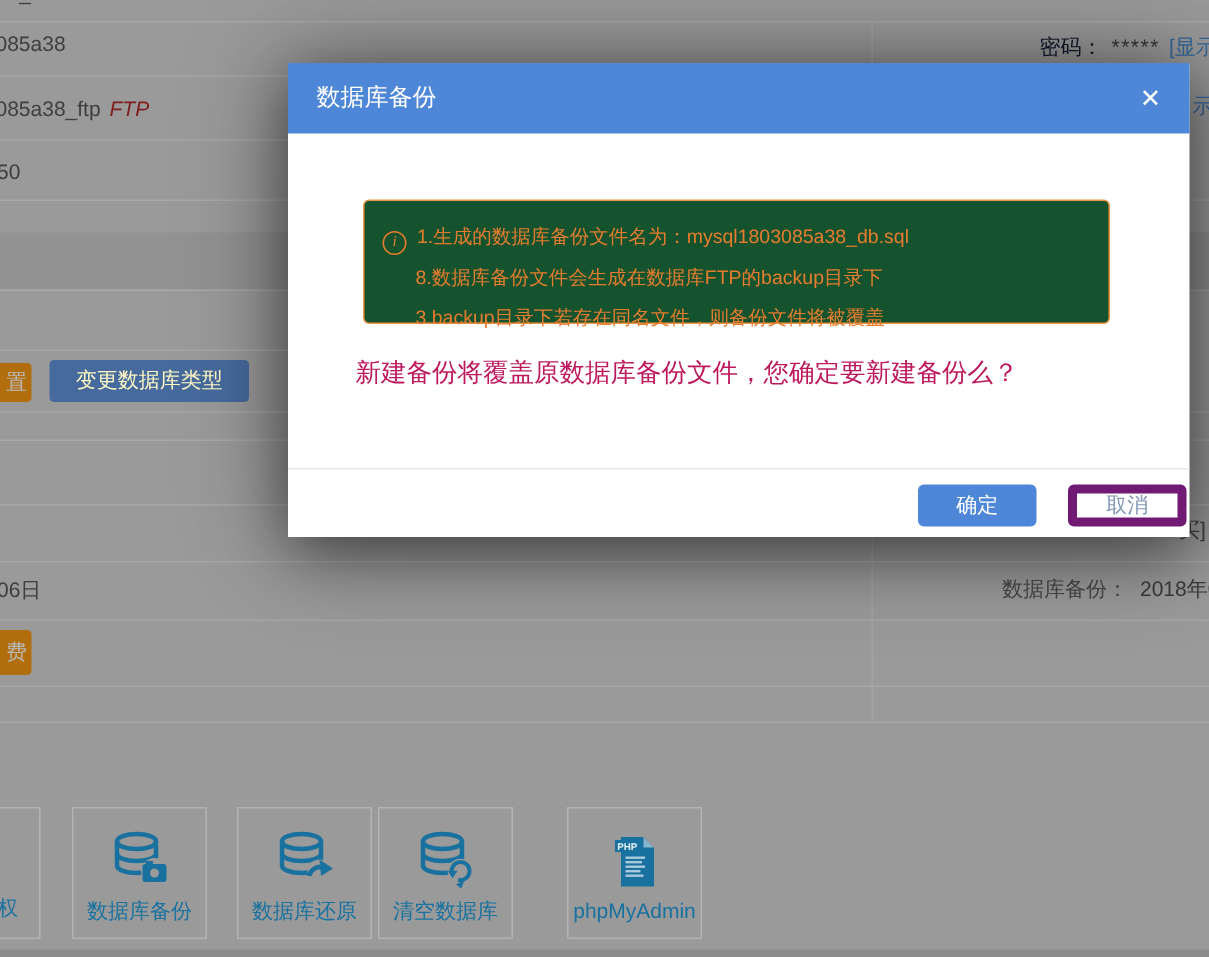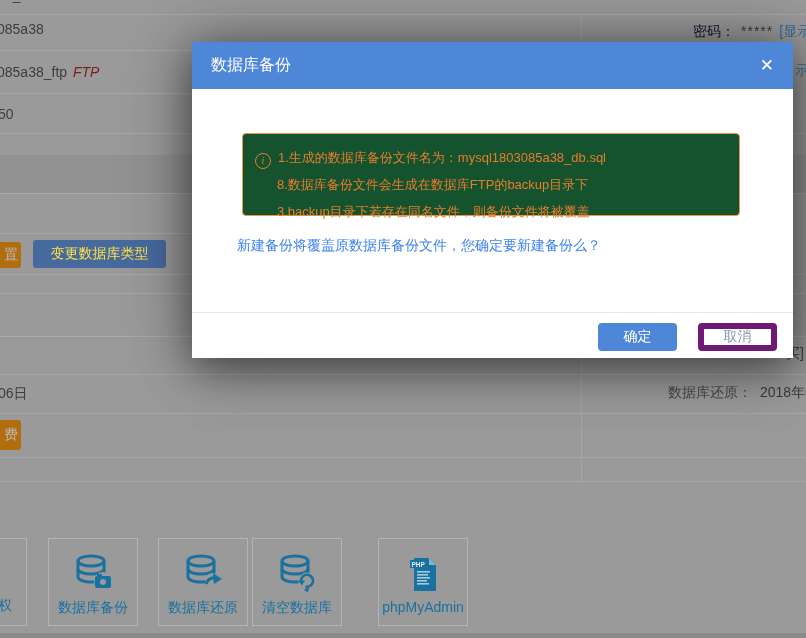--- a/index.html
+++ b/index.html
@@ -18,21 +18,21 @@
   .botband{position:absolute;left:0;top:633px;width:806px;height:5px;background:#8c8c8c;}
   .bgtxt{position:absolute;white-space:nowrap;color:#3e3e3e;}
   .bglink{color:#7f1d1d;font-style:italic;}
   .btn-orange{
     position:absolute;background:#b26d0c;border-radius:3px;color:#b9b9b9;
     display:flex;align-items:center;justify-content:flex-end;
     padding-right:3px;box-sizing:border-box;cursor:pointer;
   }
   .btn-bgblue{
     position:absolute;left:33px;top:240px;width:133px;height:28px;
-    background:#476a9e;border-radius:3px;color:#fde047;
+    background:#476a9e;border-radius:3px;color:#fef9c3;
     display:flex;align-items:center;justify-content:center;cursor:pointer;
   }
   .pwd-row{position:absolute;left:693px;top:23px;white-space:nowrap;}
   .pwd-row .lab{color:#0f172a;}
   .pwd-row .stars{color:#383838;margin-left:6px;letter-spacing:1px;}
   .pwd-row .link{color:#35689a;margin-left:6px;}
   .expire-row{position:absolute;left:668px;top:384px;white-space:nowrap;}
   .expire-row .lab{color:#474747;}
   .expire-row .val{color:#3a3a3a;margin-left:8px;}
   
@@ -64,26 +64,26 @@
     background:#14532d;border:1px solid #ef9443;border-radius:4px;
     padding:10px 12px 0 12px;color:#e87c2e;font-size:13px;line-height:27px;
   }
   .warnline{white-space:nowrap;}
   .info-i{
     display:inline-block;width:14px;height:14px;border:1px solid #e87c2e;border-radius:50%;
     text-align:center;line-height:14px;font-size:10px;font-style:italic;
     font-family:"Liberation Serif","DejaVu Serif",serif;
     margin-right:7px;vertical-align:-2px;
   }
-  .confirm-text{position:absolute;left:45px;top:195px;color:#3b82f6;font-size:14px;}
+  .confirm-text{position:absolute;left:45px;top:195px;color:#be185d;font-size:17px;}
   .modal-footline{position:absolute;left:0;top:270px;width:100%;height:1px;background:#e8e8e8;}
   .btn{
     position:absolute;top:281px;width:79px;height:28px;border-radius:4px;
     display:flex;align-items:center;justify-content:center;
-    font-size:14px;cursor:pointer;box-sizing:border-box;
+    font-size:14px;cursor:pointer;box-sizing:border-box;margin-left:14px;
   }
   .btn-ok{left:406px;background:#4e86d8;color:#ffffff;}
   .btn-cancel{left:506px;background:#ffffff;border:6px solid #701a75;color:#8195b5;}
 </style>
 </head>
 <body>
 
 <div>
 
   <div class="hr" style="top:14px"></div>
@@ -119,21 +119,21 @@
   <div class="btn-orange" style="left:-28px;top:420px;width:49px;height:30px">
     <span>费</span>
   </div>
 
   <div class="pwd-row">
     <span class="lab">密码：</span><span class="stars">*****</span><span class="link">[显示密</span>
   </div>
   <span class="bgtxt" style="left:795px;top:62px;color:#35689a">示密</span>
   <span class="bgtxt" style="left:786px;top:345px;color:#3f3f3f">买]</span>
   <div class="expire-row">
-    <span class="lab">数据库还原：</span><span class="val">2018年04月</span>
+    <span class="lab">数据库备份：</span><span class="val">2018年04月</span>
   </div>
 
   <div class="tile" style="left:-63px">
     <span class="tlabel-frag">权</span>
   </div>
 
   <div class="tile" style="left:48px">
     <span class="ticon">
       <svg width="42" height="40" viewBox="0 0 42 40">
         <g fill="none" stroke="currentColor" stroke-width="3">

